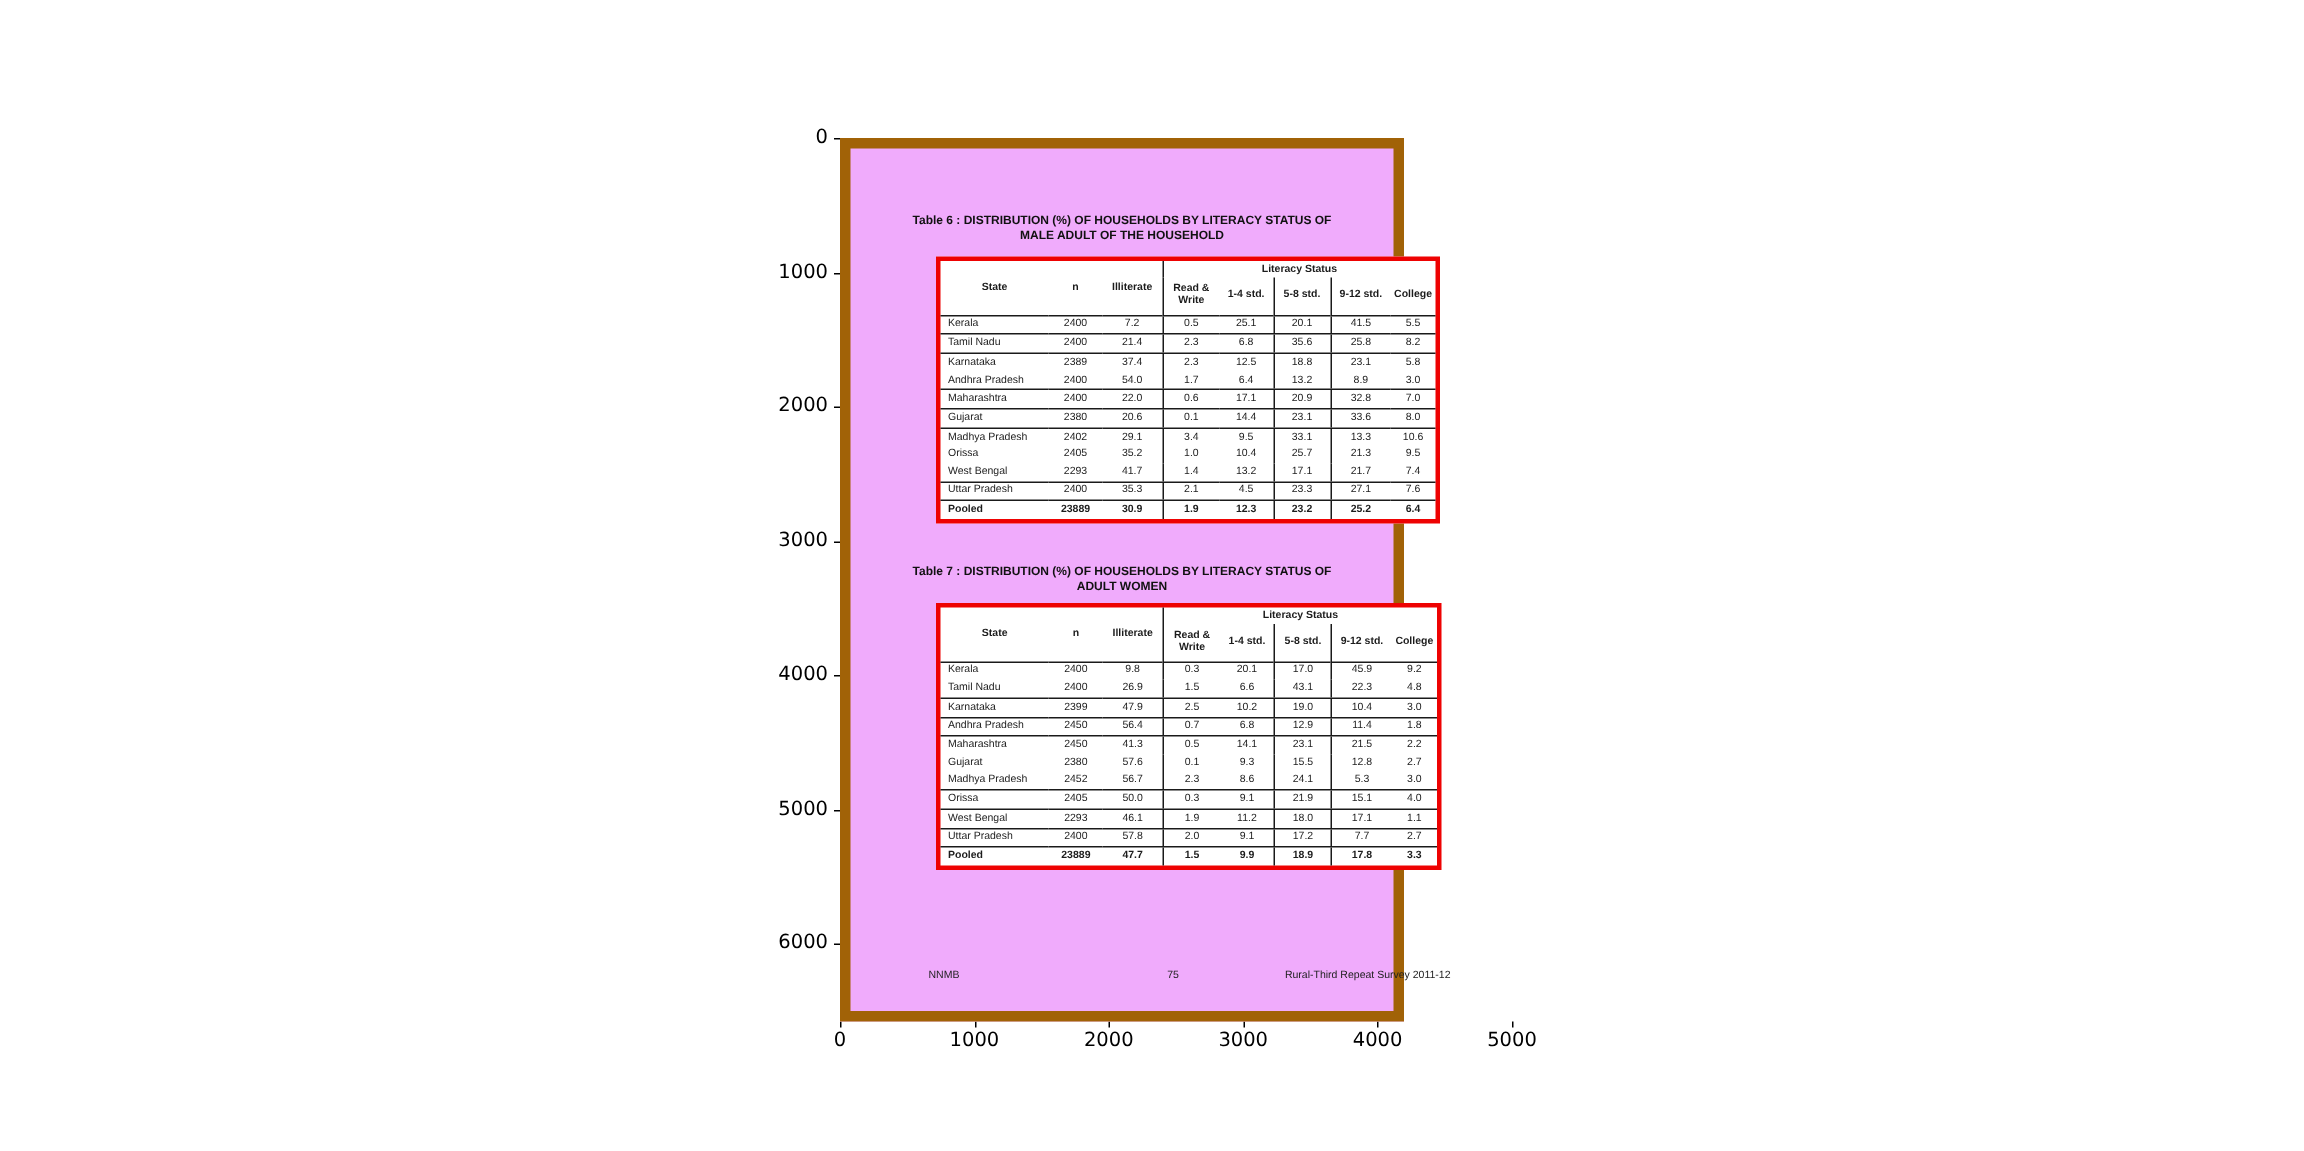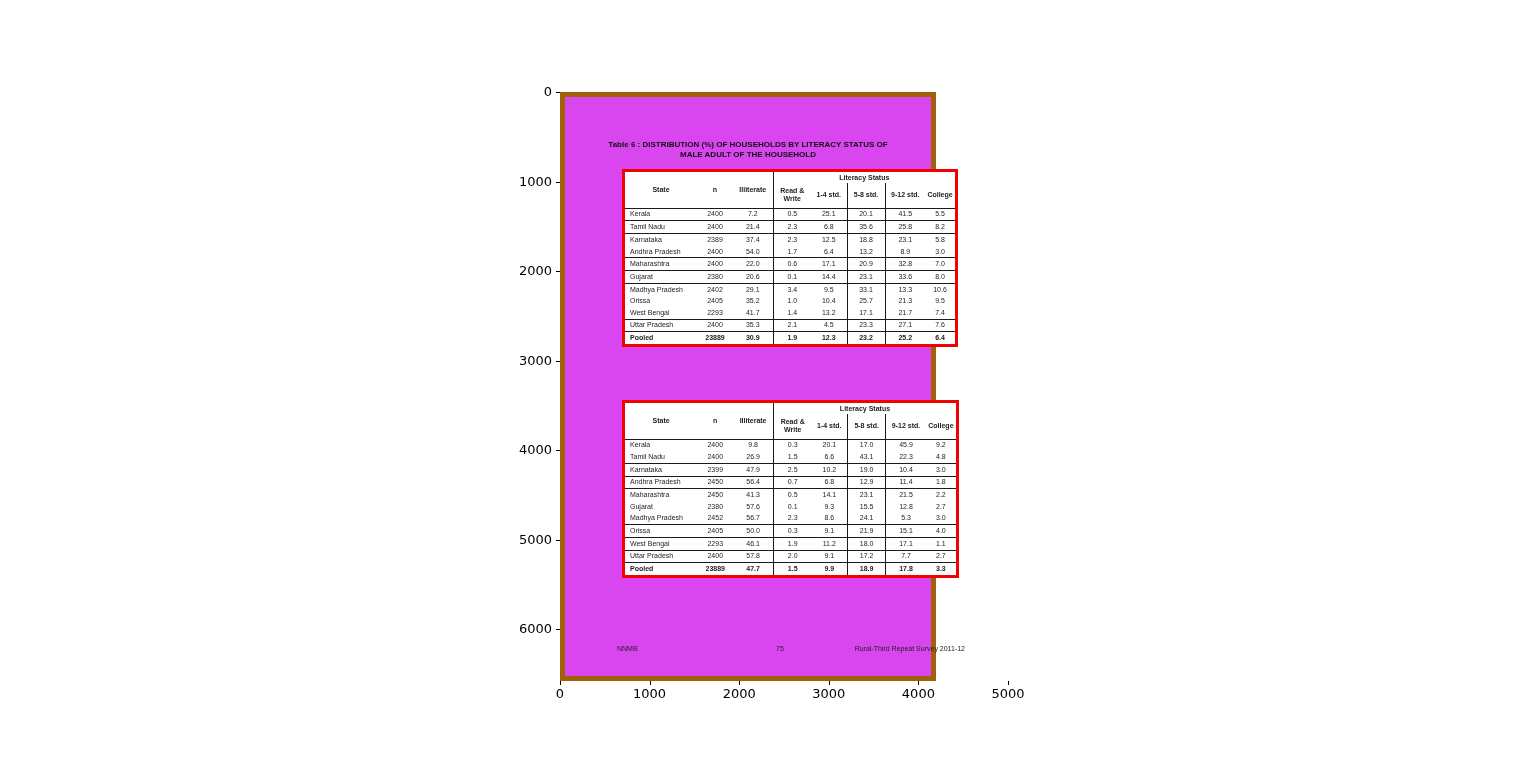--- a/index.html
+++ b/index.html
@@ -1,21 +1,21 @@
 <!DOCTYPE html>
 <html><head>
 <meta charset="utf-8">
 <style>
   html,body{margin:0;padding:0;background:#ffffff;width:1536px;height:767px;overflow:hidden;
     font-family:"Liberation Sans",sans-serif;}
   #canvas{position:relative;width:1536px;height:767px;background:#fff;}
 
   
   #frame{position:absolute;left:560px;top:92px;width:376px;height:589px;
-    border:5px solid #a16207;box-sizing:border-box;background:#d946ef;}
+    border:7px solid #a16207;box-sizing:border-box;background:#f0abfc;}
   .tickmark{position:absolute;background:#000;}
   .tick-label{position:absolute;color:#000;font-family:"DejaVu Sans",sans-serif;font-size:13px;line-height:14px;}
   .tick-label.y{text-align:right;width:48px;}
   .tick-label.x{text-align:center;width:60px;}
 
   
   #page{position:absolute;left:0;top:0;width:100%;height:100%;filter:blur(0.25px);}
   .doc-title{position:absolute;left:0;width:100%;text-align:center;
     font-size:8px;line-height:9.5px;font-weight:bold;color:#111;letter-spacing:0;}
   .red-box{position:absolute;border:3px solid #ee0202;box-sizing:border-box;background:#fff;}
@@ -209,20 +209,24 @@
                 <td class="vl">1.9</td>
                 <td>12.3</td>
                 <td class="vl">23.2</td>
                 <td class="vl">25.2</td>
                 <td>6.4</td>
               </tr>
             </tbody>
           </table>
         </div>
 
+      <div class="doc-title" style="top:277px;">
+        <div>Table 7 : DISTRIBUTION (%) OF HOUSEHOLDS BY LITERACY STATUS OF</div>
+        <div>ADULT WOMEN</div>
+      </div>
 
       <div class="red-box" id="box-1" style="left: 57px; top: 303px; width: 337px; height: 178px; border-color: rgb(238, 2, 2);">
           <table class="scan-table">
             <colgroup>
               <col style="width: 72px;">
               <col style="width: 36px;">
               <col style="width: 40px;">
               <col style="width: 38px;">
               <col style="width: 36px;">
               <col style="width: 38px;">

